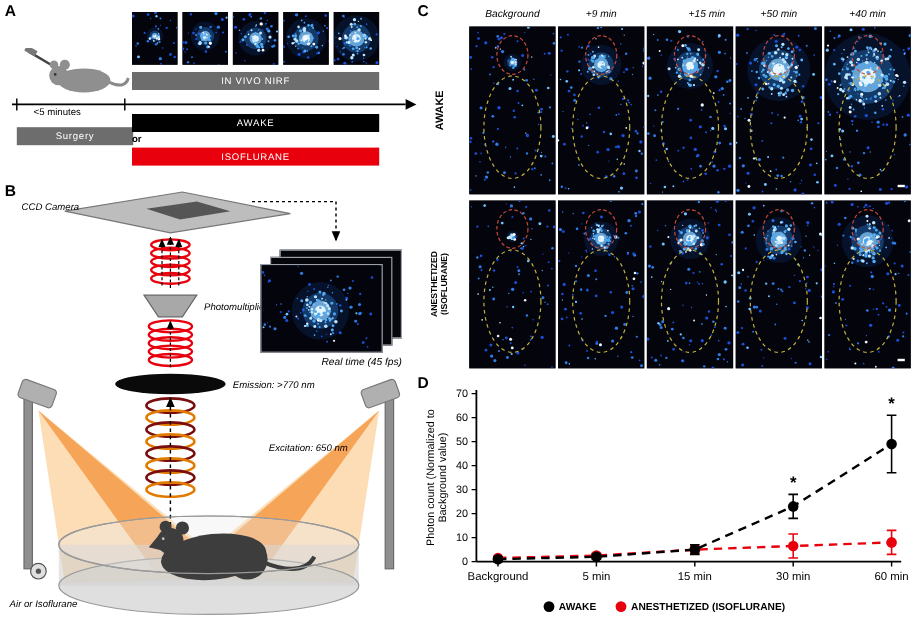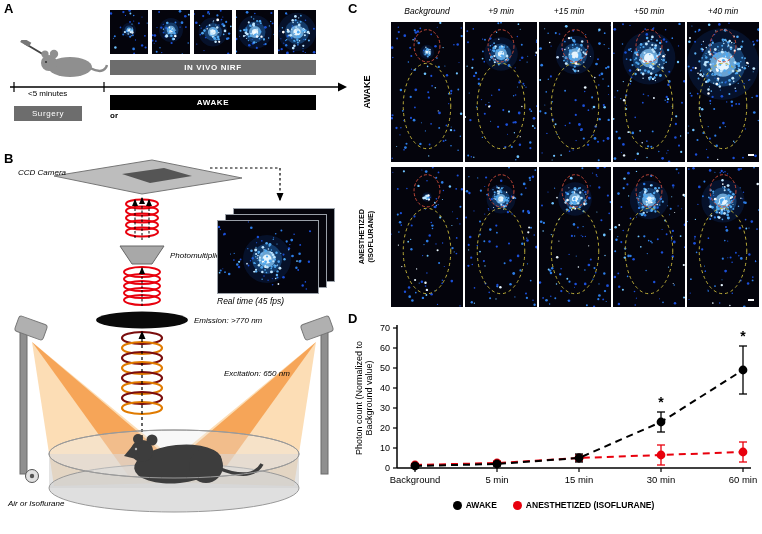--- a/index.html
+++ b/index.html
@@ -1,35 +1,35 @@
 <!DOCTYPE html>
 <html><head>
 <meta charset="utf-8">
 <style>
   html,body{margin:0;padding:0;background:#fff}
   #page{position:relative;width:762px;height:534px;background:#fff;font-family:"Liberation Sans",sans-serif;color:#000;overflow:hidden}
   .abs{position:absolute}
   .plabel{position:absolute;font-weight:bold;font-size:13px;line-height:1}
-  .bar{position:absolute;color:#fff;font-weight:bold;font-size:8px;display:flex;align-items:center;justify-content:center;letter-spacing:.6px}
+  .bar{position:absolute;color:#fff;font-weight:normal;font-size:8px;display:flex;align-items:center;justify-content:center;letter-spacing:.6px}
   .smalltext{position:absolute;font-size:8px;line-height:1.15}
   
   #inj-note{position:absolute;left:10px;top:10px;width:96px;font-size:7.5px;line-height:1.2;text-align:left}
   #thumbs{position:absolute;left:110px;top:10px;display:flex;gap:4px}
   .thumb{width:38px;height:44px;background:#04040c;overflow:hidden}
   #nirf-bar{left:110px;top:60px;width:206px;height:15px;background:#6d6d6d}
   #awake-bar{left:110px;top:95px;width:206px;height:15px;background:#000}
   #iso-bar{left:110px;top:123px;width:206px;height:15px;background:#e8000d}
   #or-text{position:absolute;left:110px;top:111px;width:206px;text-align:left;font-size:8px;font-weight:bold}
-  #surgery-box{left:14px;top:106px;width:68px;height:15px;background:#6d6d6d;font-weight:normal}
+  #surgery-box{left:14px;top:106px;width:97px;height:15px;background:#6d6d6d;font-weight:normal}
   #time-note{left:28px;top:89px}
   
   #rig{position:absolute;left:2px;top:156px}
   #frames{position:absolute;left:217px;top:208px;width:118px;height:86px}
   .frame{position:absolute;width:100px;height:72px;background:#05050c;border:1px solid #9aa0a8}
-  #realtime-label{position:absolute;left:217px;top:296px;width:118px;text-align:left;font-size:8.5px;font-style:italic}
+  #realtime-label{position:absolute;left:217px;top:296px;width:118px;text-align:right;font-size:8.5px;font-style:italic}
   
   #panelC{position:absolute;left:345px;top:0;width:417px;height:312px}
   .chead{position:absolute;top:6px;width:72px;text-align:center;font-style:italic;font-size:8.5px}
   .cell{position:absolute;width:72px;height:140px;background:#04040c;overflow:hidden}
   .rowlab{position:absolute;left:0;width:44px;height:140px;display:flex;align-items:center;justify-content:center}
   .rowlab .rot{transform:rotate(-90deg);white-space:nowrap;text-align:center;font-weight:bold}
   #rowlab1 .rot{font-size:9px}
   #rowlab2 .rot{font-size:7.2px;line-height:1.2}
   
   #panelD{position:absolute;left:345px;top:312px;width:417px;height:222px}
@@ -389,20 +389,21 @@
     <line x1="2" y1="7" x2="330" y2="7" stroke="#000" stroke-width="1.4"></line>
     <polygon points="330,2.5 339,7 330,11.5" fill="#000"></polygon>
     <line x1="6" y1="2" x2="6" y2="12" stroke="#000" stroke-width="1.2"></line>
     <line x1="96" y1="2" x2="96" y2="12" stroke="#000" stroke-width="1.2"></line>
   </svg>
 
   <div id="time-note" class="smalltext">&lt;5 minutes</div>
   <div id="surgery-box" class="bar">Surgery</div>
   <div id="awake-bar" class="bar">AWAKE</div>
   <div id="or-text">or</div>
+  <div id="iso-bar" class="bar">ISOFLURANE</div>
 
   <div class="plabel" style="left:4px;top:152px">B</div>
 
   <svg id="rig" width="344" height="378" viewBox="0 0 344 378">
     <defs>
       <marker id="arr" markerWidth="8" markerHeight="8" refX="6" refY="3" orient="auto">
         <path d="M0,0 L7,3 L0,6 z" fill="#000"></path>
       </marker>
     </defs>
 
@@ -634,21 +635,21 @@
         </svg>
       </div>
   </div>
   <div id="realtime-label">Real time (45 fps)</div>
 
   <div id="panelC">
     <div class="plabel" style="left:3px;top:2px">C</div>
 
     <div class="chead" style="left:46px">Background</div>
     <div class="chead" style="left:120px">+9 min</div>
-    <div class="chead" style="left:188px">+15 min</div>
+    <div class="chead" style="left:208px">+15 min</div>
     <div class="chead" style="left:268px">+50 min</div>
     <div class="chead" style="left:342px">+40 min</div>
 
     <div id="rowlab1" class="rowlab" style="top:22px">
       <span class="rot">AWAKE</span>
     </div>
     <div id="rowlab2" class="rowlab" style="top:167px">
       <div class="rot">
         <div>ANESTHETIZED</div>
         <div>(ISOFLURANE)</div>

